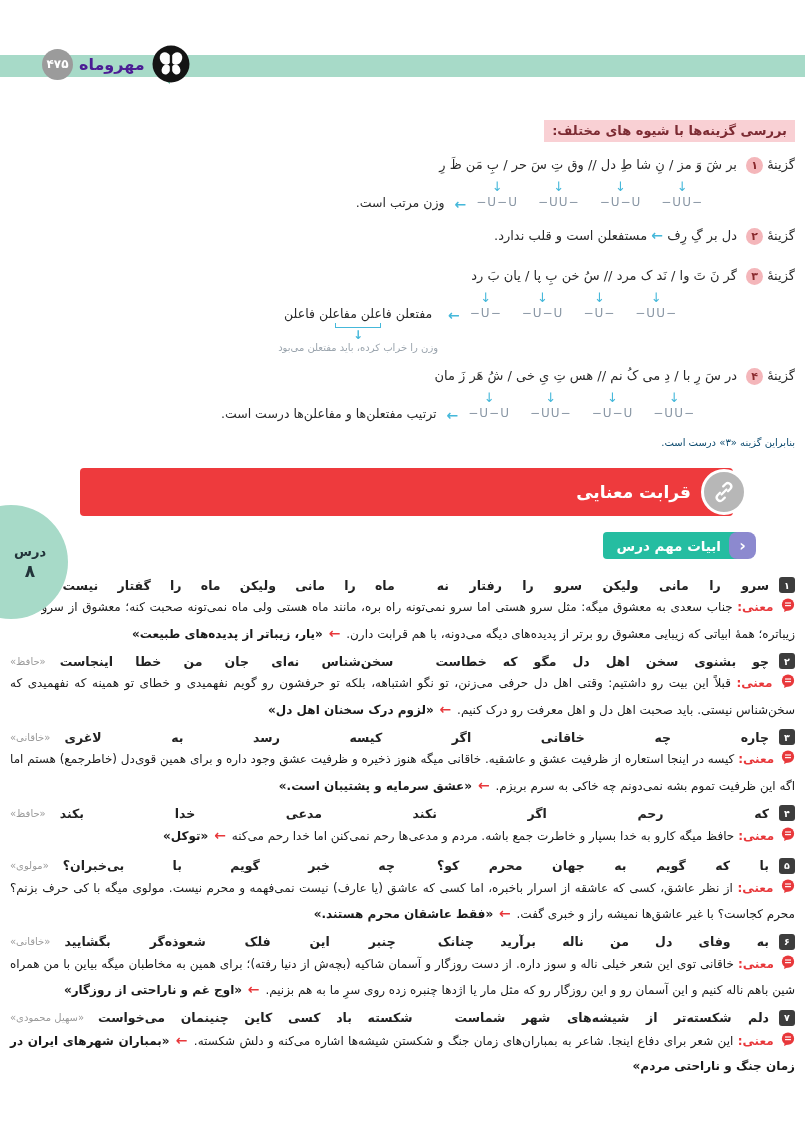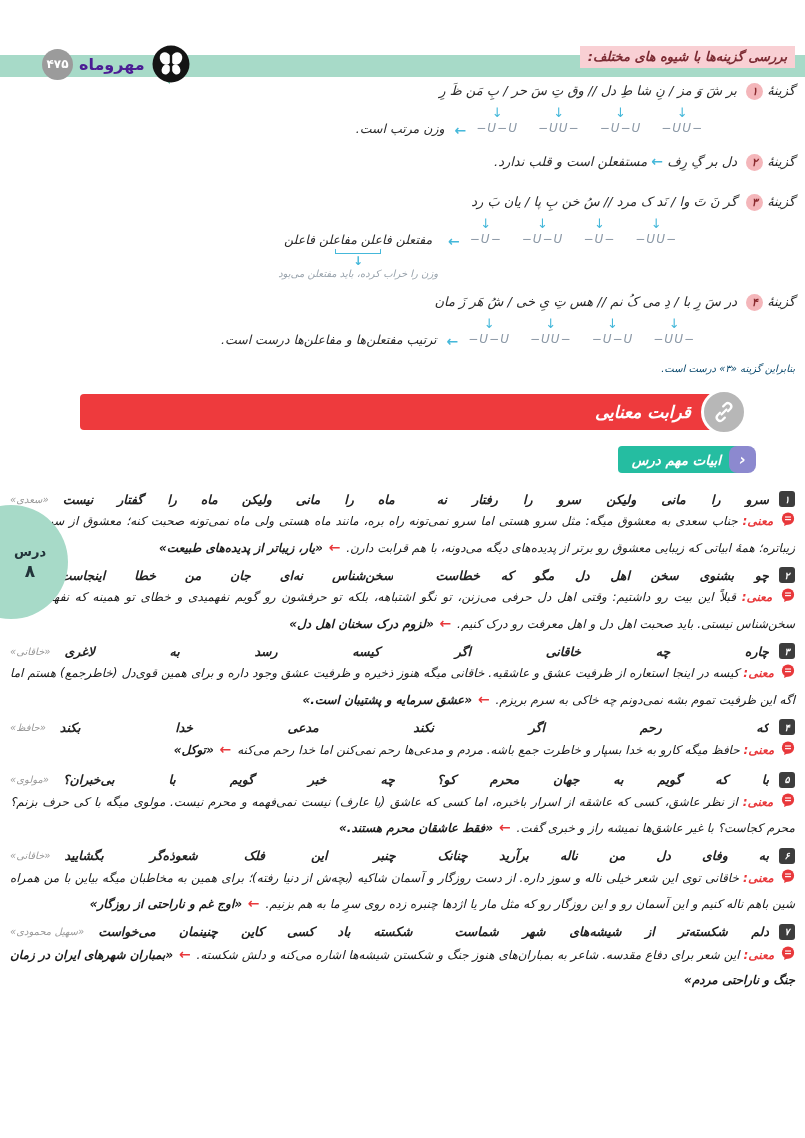--- a/index.html
+++ b/index.html
@@ -13,21 +13,21 @@
   .ribbon { position:absolute; top:55px; left:0; right:0; height:22px; background:#a7dac8; }
   .ribbon-fold { position:absolute; top:77px; left:160px; width:0; height:0;
     border-top:7px solid #6fb9a2; border-left:10px solid transparent; }
   .logo-cluster { position:absolute; top:44px; left:42px; display:flex; flex-direction:row-reverse;
     align-items:center; gap:6px; direction:ltr; }
   .butterfly { width:40px; height:40px; display:block; }
   .brand { font-weight:bold; font-size:16px; color:#4c1d95; direction:rtl; }
   .pagenum-circle { width:31px; height:31px; border-radius:50%; background:#9b9b9b; color:#fff;
     display:flex; align-items:center; justify-content:center; font-size:12px; font-weight:bold; }
   
-  .main { position:relative; padding:46px 10px 0 10px;font-style:italic; }
+  .main { position:relative; padding:120px 10px 0 10px; }
   
   .prosody-heading { display:inline-block; background:#f9d0d4; color:#7c2b33; font-weight:bold;
     font-size:13px; padding:3px 8px 4px; margin-bottom:10px; }
   .opt-line { font-size:13px; line-height:26px; color:#2a2a2a; }
   .opt-label { margin-left:4px; }
   .opt-num { display:inline-flex; width:17px; height:17px; border-radius:50%; background:#f4b6ba;
     color:#8a2a2e; font-size:11px; font-weight:bold; align-items:center; justify-content:center;
     vertical-align:middle; margin-left:5px; }
   .opt-text { letter-spacing:0.5px;margin-top:40px; }
   .scan-line { display:flex; align-items:flex-start; gap:10px; margin-top:2px; margin-bottom:10px; }
@@ -42,21 +42,21 @@
   .note-col .opt-note { margin-top:0; }
   .bracket { width:46px; height:5px; border:1.5px solid #45b8da; border-top:none; margin-top:2px; }
   .note-col .down { margin-top:0; font-size:12px; color:#45b8da; }
   .subnote { font-size:10px; color:#9aa4ad; white-space:nowrap; margin-top:0; }
   .pad-o1 { padding-right:92px; }
   .pad-o3 { padding-right:118px; }
   .pad-o4 { padding-right:100px; }
   .opt2-line { margin:6px 0 14px; }
   .prosody-conclusion { font-size:10px; margin:14px 0 20px; color:#0c4a6e; }
   
-  .red-banner { position:relative; display:flex; align-items:center; height:36px; background:#ee3a3d;
+  .red-banner { position:relative; display:flex; align-items:center; height:48px; background:#ee3a3d;
     border-radius:4px; margin:6px 62px 14px 70px; }
   .banner-circle { width:46px; height:46px; border-radius:50%; background:#b7b7b7;
     display:flex; align-items:center; justify-content:center; margin-right:-14px; flex:0 0 auto;
     border:3px solid #fff; }
   .banner-circle svg { width:24px; height:24px; }
   .red-banner-text { color:#fff; font-weight:bold; font-size:17px; margin-right:10px; }
   .teal-banner { display:flex; align-items:center; width:fit-content; height:27px; background:#25bda1;
     border-radius:4px; margin:16px 47px 0 0; padding-left:14px; }
   .teal-chevron { width:27px; height:27px; border-radius:8px; background:#8c89cf; color:#fff;
     display:flex; align-items:center; justify-content:center; font-size:16px; font-weight:bold;
@@ -377,21 +377,21 @@
           <span class="poet">«سهیل محمودی»</span>
         </div>
         <div class="meaning">
           <span class="m-icon"><svg viewBox="0 0 16 17">
                 <circle cx="8" cy="7.5" r="7" fill="#e8383b"></circle>
                 <path d="M3.5 16 L4.5 11 L8.5 13.5 Z" fill="#e8383b"></path>
                 <rect x="4.6" y="5" width="6.8" height="1.3" fill="#fff"></rect>
                 <rect x="4.6" y="8" width="6.8" height="1.3" fill="#fff"></rect>
               </svg></span>
           <span class="m-label">معنی:</span>
-          <span>این شعر برای دفاع مقدسه. شاعر به بمباران‌های هنوز جنگ و شکستن شیشه‌ها اشاره می‌کنه و دلش شکسته.</span>
+          <span>این شعر برای دفاع اینجا. شاعر به بمباران‌های زمان جنگ و شکستن شیشه‌ها اشاره می‌کنه و دلش شکسته.</span>
           <span class="red-arrow">←</span>
           <span class="m-concl">«بمباران شهرهای ایران در زمان جنگ و ناراحتی مردم»</span>
         </div>
       </div>
 
     </div>
   </div>
 
   <div class="lesson-circle">
     <span class="l1">درس</span>

